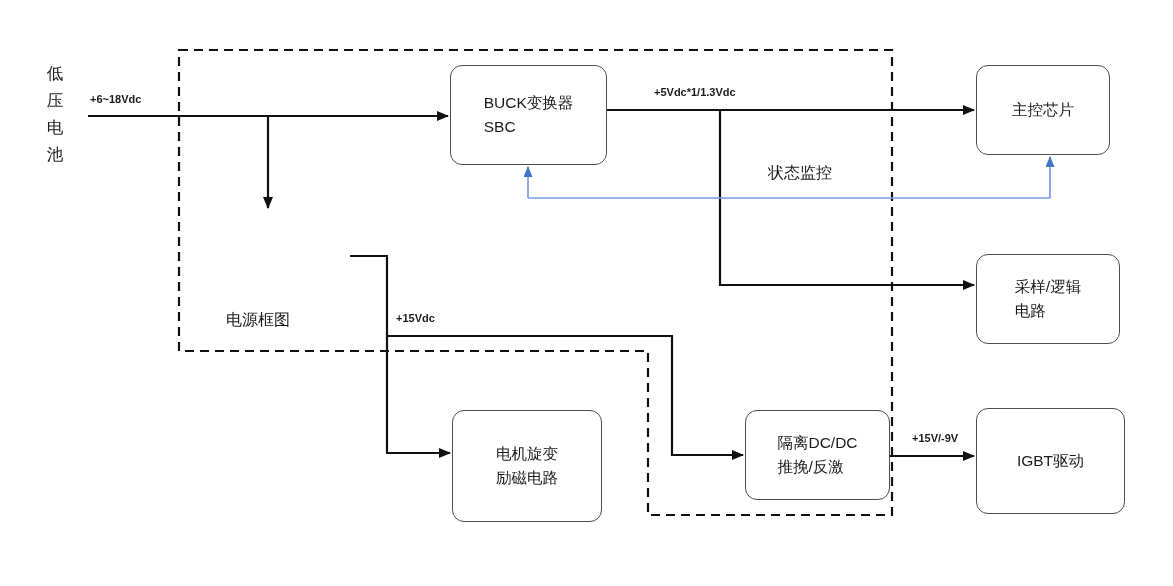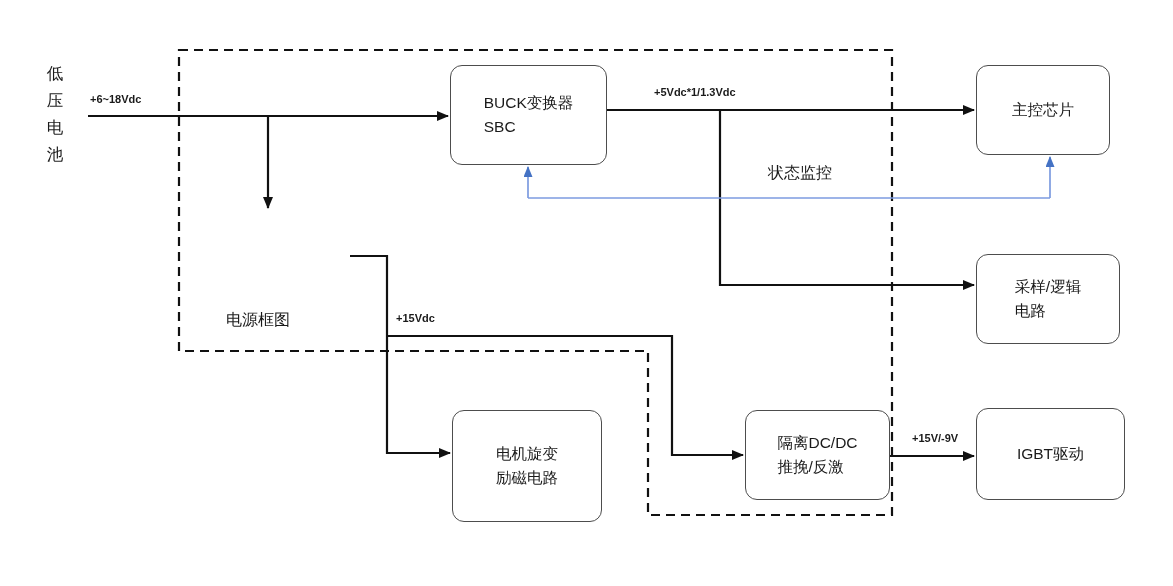--- a/index.html
+++ b/index.html
@@ -80,21 +80,21 @@
 
   <div class="node" style="left:450px;top:65px;width:157px;height:100px;">BUCK变换器
 SBC</div>
   <div class="node" style="left:976px;top:65px;width:134px;height:90px;">主控芯片</div>
   <div class="node" style="left:976px;top:254px;width:144px;height:90px;">采样/逻辑
 电路</div>
   <div class="node" style="left:452px;top:410px;width:150px;height:112px;">电机旋变
 励磁电路</div>
   <div class="node" style="left:745px;top:410px;width:145px;height:90px;">隔离DC/DC
 推挽/反激</div>
-  <div class="node" style="left:976px;top:408px;width:149px;height:92px;">IGBT驱动</div>
+  <div class="node" style="left:976px;top:408px;width:149px;height:106px;">IGBT驱动</div>
 
   <span class="lbl volt" style="left:90px;top:93px;">+6~18Vdc</span>
   <span class="lbl volt" style="left:654px;top:86px;">+5Vdc*1/1.3Vdc</span>
   <span class="lbl cn" style="left:768px;top:163px;">状态监控</span>
   <span class="lbl volt" style="left:396px;top:312px;">+15Vdc</span>
   <span class="lbl volt" style="left:912px;top:432px;">+15V/-9V</span>
   <span class="lbl cn" style="left:226px;top:310px;">电源框图</span>
 
 </div>
 

